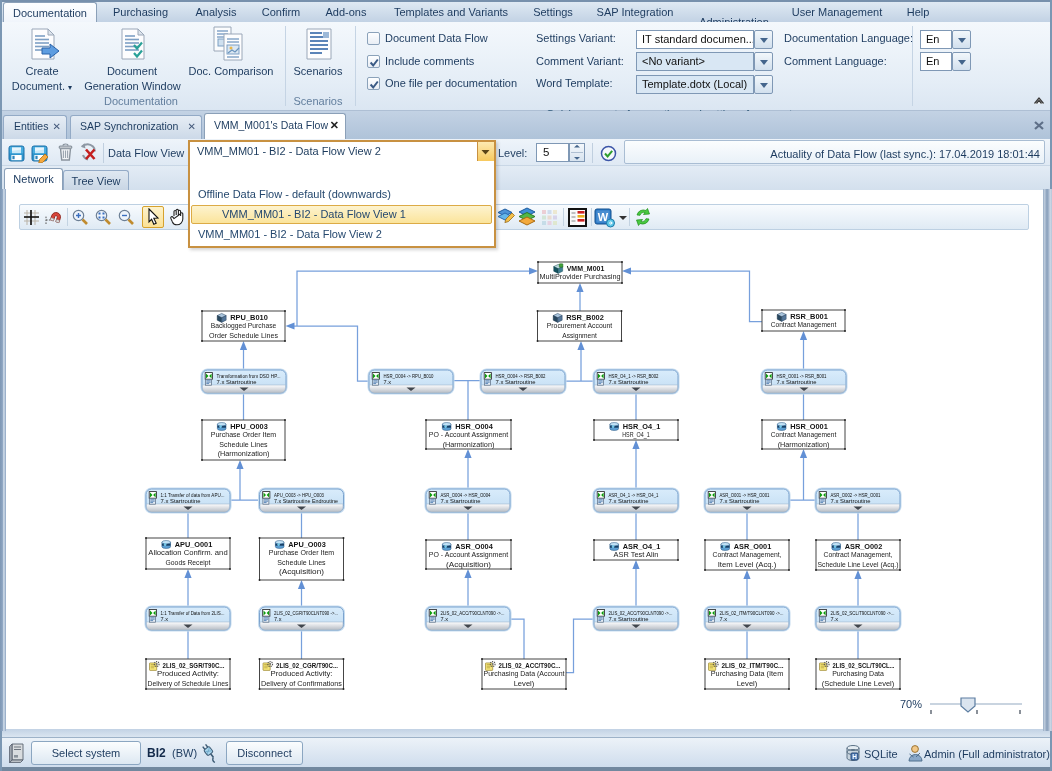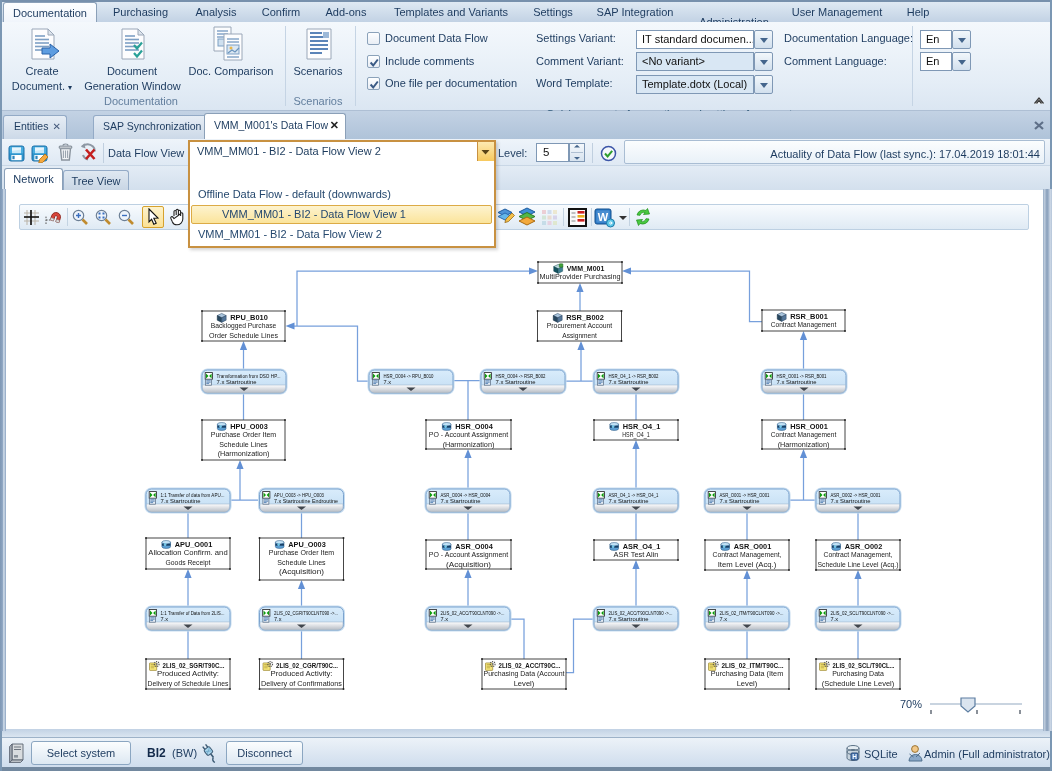--- a/index.html
+++ b/index.html
@@ -139,21 +139,21 @@
 <div class="combof" style="left:920px;top:29.5px;width:32px;">En</div>
     <div class="combob" style="left:952px;top:29.5px;"></div>
 <div class="combof" style="left:920px;top:52px;width:32px;">En</div>
     <div class="combob" style="left:952px;top:52px;"></div>
 
 <div class="abs" style="left:2px;top:111px;width:1048px;height:28px;background:linear-gradient(#c3d2e4,#afc3d9);"></div>
 <div class="doctab" style="left:3px;width:64px;">
       <span style="position:absolute;left:10px;top:4px;">Entities</span>
       <span style="position:absolute;right:5px;top:5px;color:#44597a;font-size:10px;">✕</span>
     </div>
-<div class="doctab" style="left:70px;width:132px;margin-left:23px;">
+<div class="doctab" style="left:70px;width:132px;">
       <span style="position:absolute;left:9px;top:4px;">SAP Synchronization</span>
       <span style="position:absolute;right:5px;top:5px;color:#44597a;font-size:10px;">✕</span>
     </div>
 <div class="doctab" style="left:204px;width:142px;top:113px;height:26px;background:#fff;border-color:#8ba0b8;">
       <span style="position:absolute;left:9px;top:5px;">VMM_M001's Data Flow</span>
       <span style="position:absolute;right:6px;top:5px;color:#222;font-weight:bold;font-size:11px;">✕</span>
     </div>
 <svg class="abs" style="left:1034px;top:121px" width="10" height="9" viewBox="0 0 10 9">
       <path d="M1,1 l8,7 M9,1 l-8,7" stroke="#5e6f88" stroke-width="2.2"></path>
     </svg>
@@ -977,21 +977,21 @@
 <div class="abs" style="left:0px;top:729px;width:1052px;height:8px;background:linear-gradient(#c2d2e4,#dae5f0);"></div>
 <div class="abs" style="left:0px;top:737px;width:1052px;height:30px;background:linear-gradient(#ecf2f8,#cfdded);border-top:1px solid #9db2c8;"></div>
 <div class="abs" style="left:0px;top:767px;width:1052px;height:4px;background:#72889f;"></div>
 <svg class="abs" style="left:7px;top:742px" width="20" height="21" viewBox="0 0 20 21">
 <polygon points="5,2 16,2 16,18 5,18" fill="#d9dcdf" stroke="#596270" stroke-width="0.9"></polygon>
 <polygon points="5,2 2.6,4.6 2.6,20.6 5,18" fill="#a7adb5" stroke="#596270" stroke-width="0.9"></polygon>
 <polygon points="2.6,20.6 5,18 16,18 13.4,20.6" fill="#bcc1c7" stroke="#596270" stroke-width="0.9"></polygon>
 <path d="M7,5 h7 M7,7.5 h7" stroke="#6c747e" stroke-width="1.1"></path>
       <rect x="7" y="13" width="4" height="2.6" fill="#8a929b"></rect>
     </svg>
-<div class="btn" style="left:31px;top:741px;width:100px;height:24px;line-height:22px;">Select system</div>
+<div class="btn" style="left:31px;top:741px;width:110px;height:24px;line-height:22px;">Select system</div>
 <div class="abs" style="left:147px;top:746px;font-size:12px;font-weight:bold;color:#12294a;">BI2</div>
 <div class="abs" style="left:172px;top:747px;font-size:11px;color:#1c3a5e;">(BW)</div>
 <svg class="abs" style="left:199px;top:742px" width="22" height="22" viewBox="0 0 22 22">
       <g transform="rotate(-38 11 11)">
         <path d="M11,12 v4.5" stroke="#3c5a74" stroke-width="1.6"></path>
         <path d="M11,16.5 q-3.5,1.5 -2,5" stroke="#3c5a74" stroke-width="1.4" fill="none"></path>
         <rect x="7.6" y="5" width="6.8" height="7" rx="1.6" fill="#a8d4ec" stroke="#3c5a74" stroke-width="1"></rect>
         <path d="M9.2,1.5 v3.6 M12.8,1.5 v3.6" stroke="#3c5a74" stroke-width="1.4"></path>
         <path d="M8.2,7 l5.6,3.4 M8.2,10 l5.6,-3.4" stroke="#6fa8c8" stroke-width="0.8"></path>
       </g>

